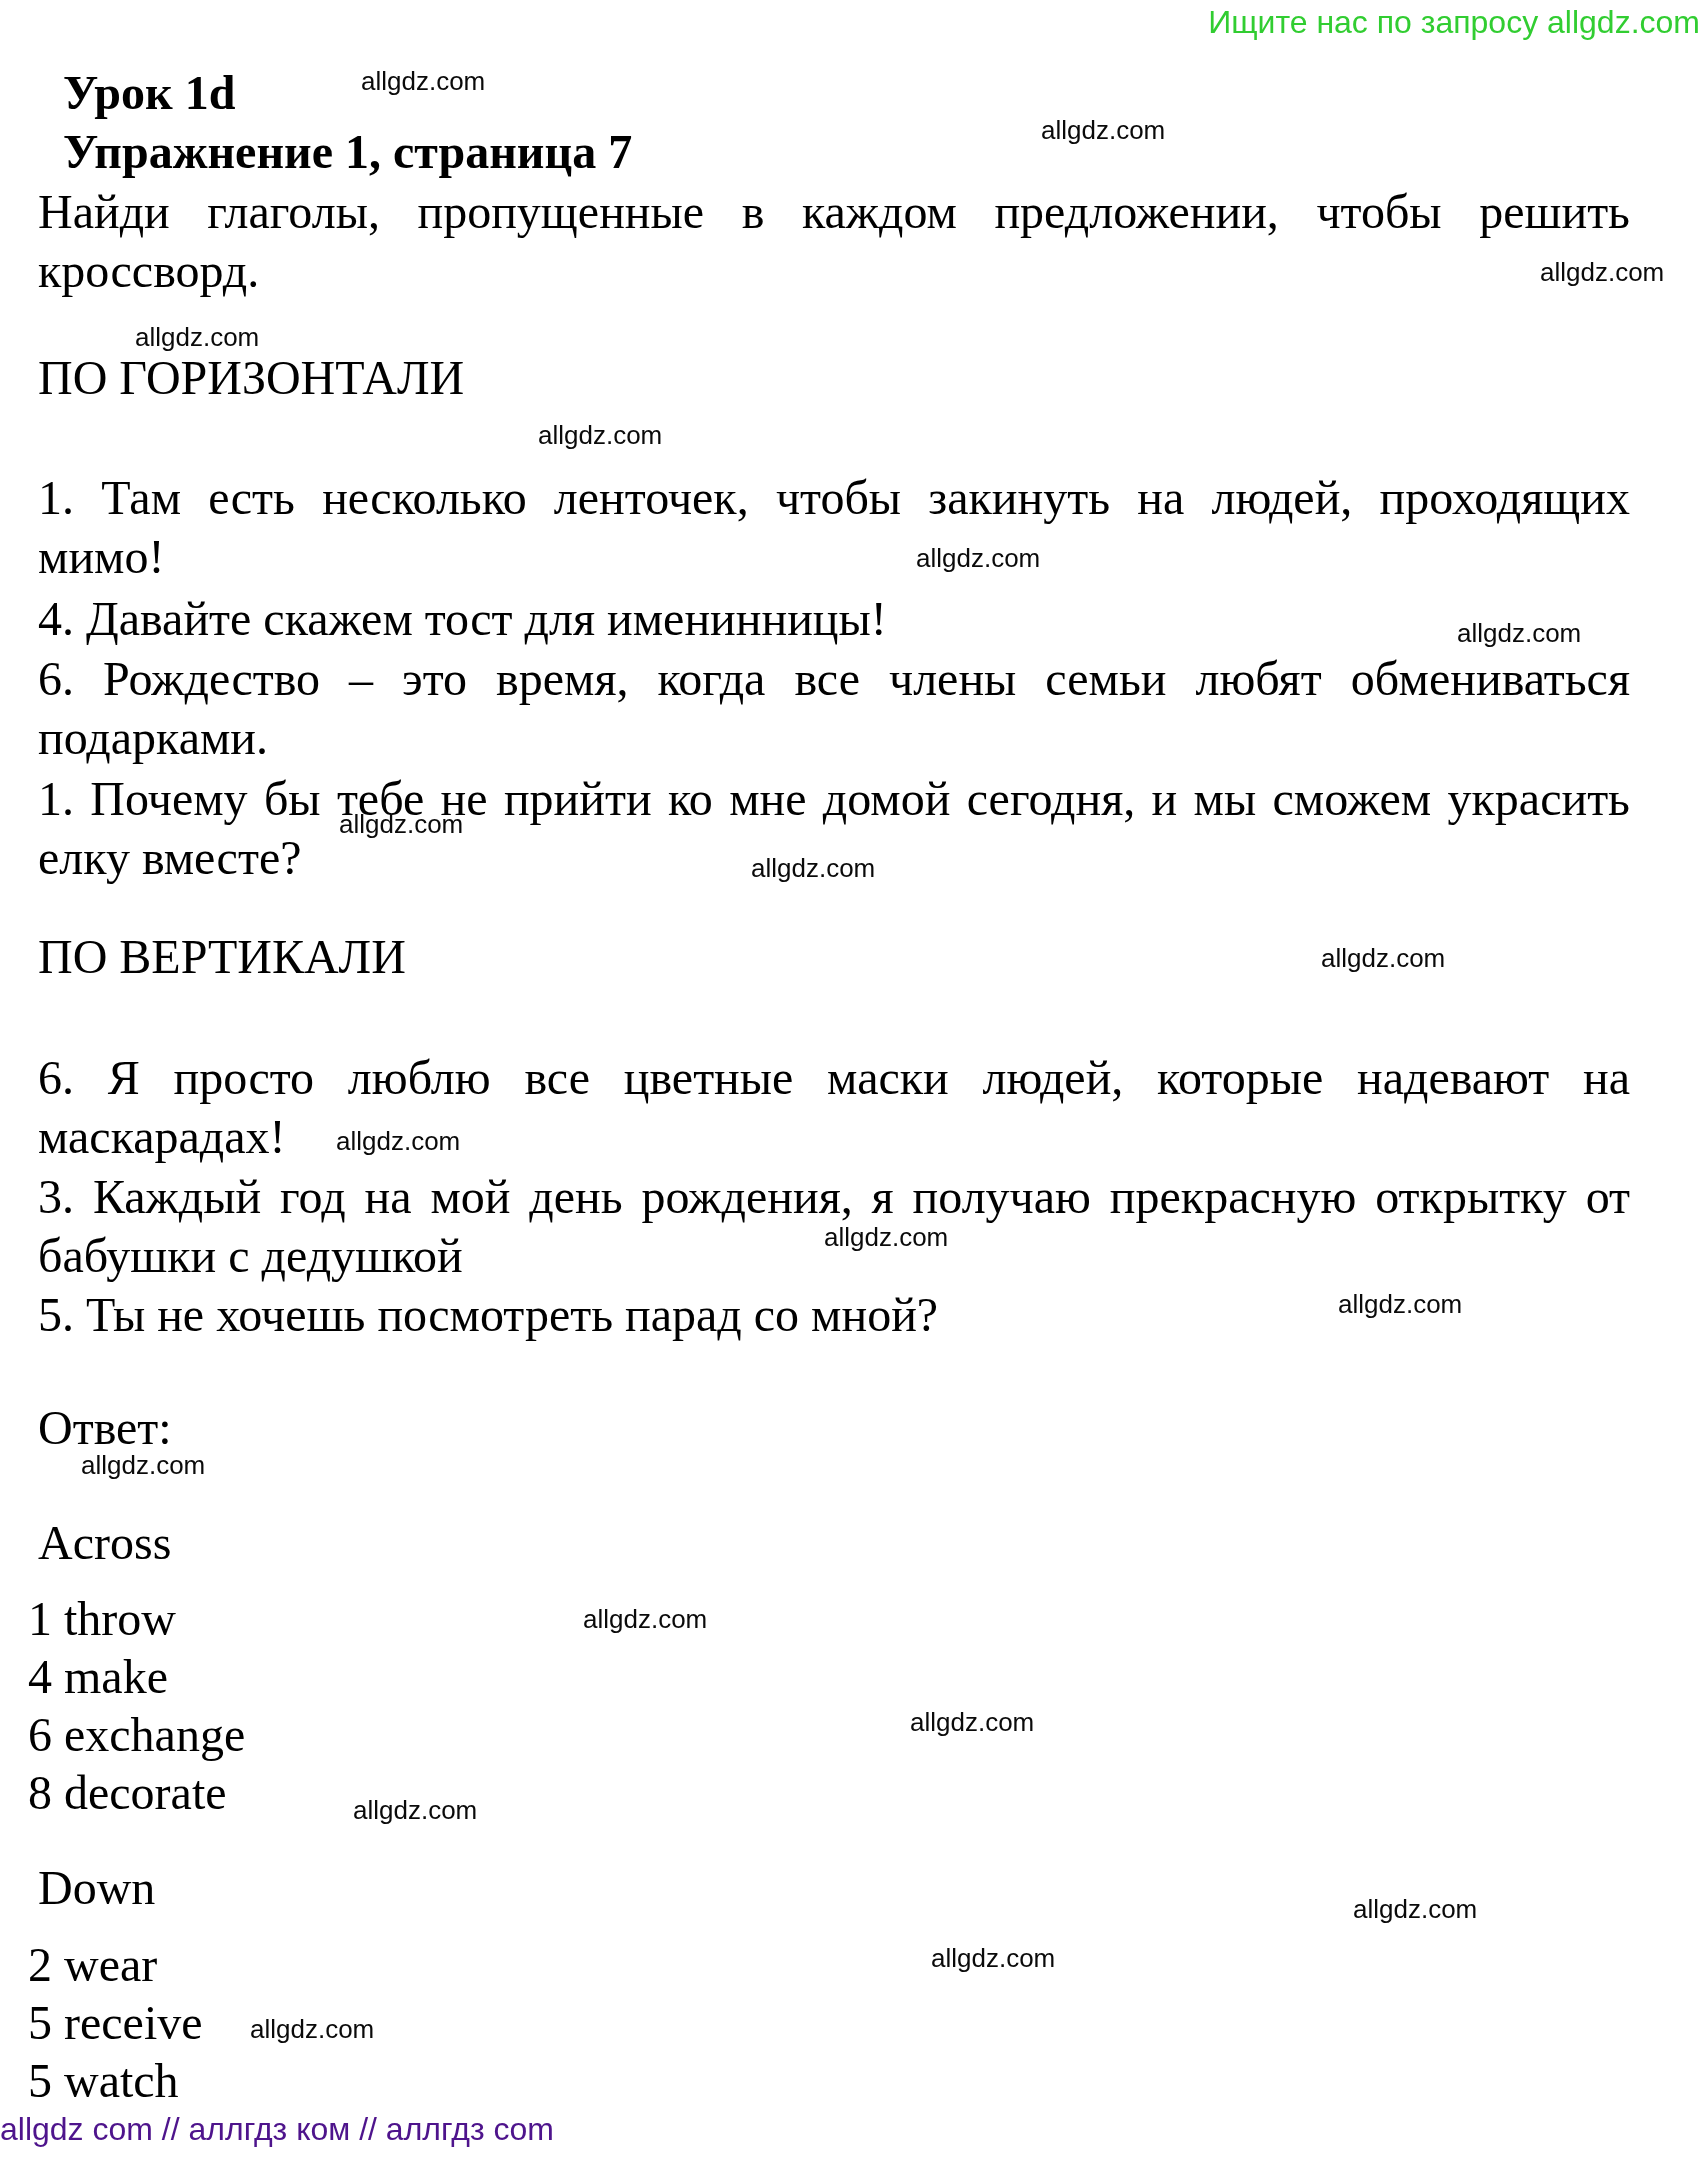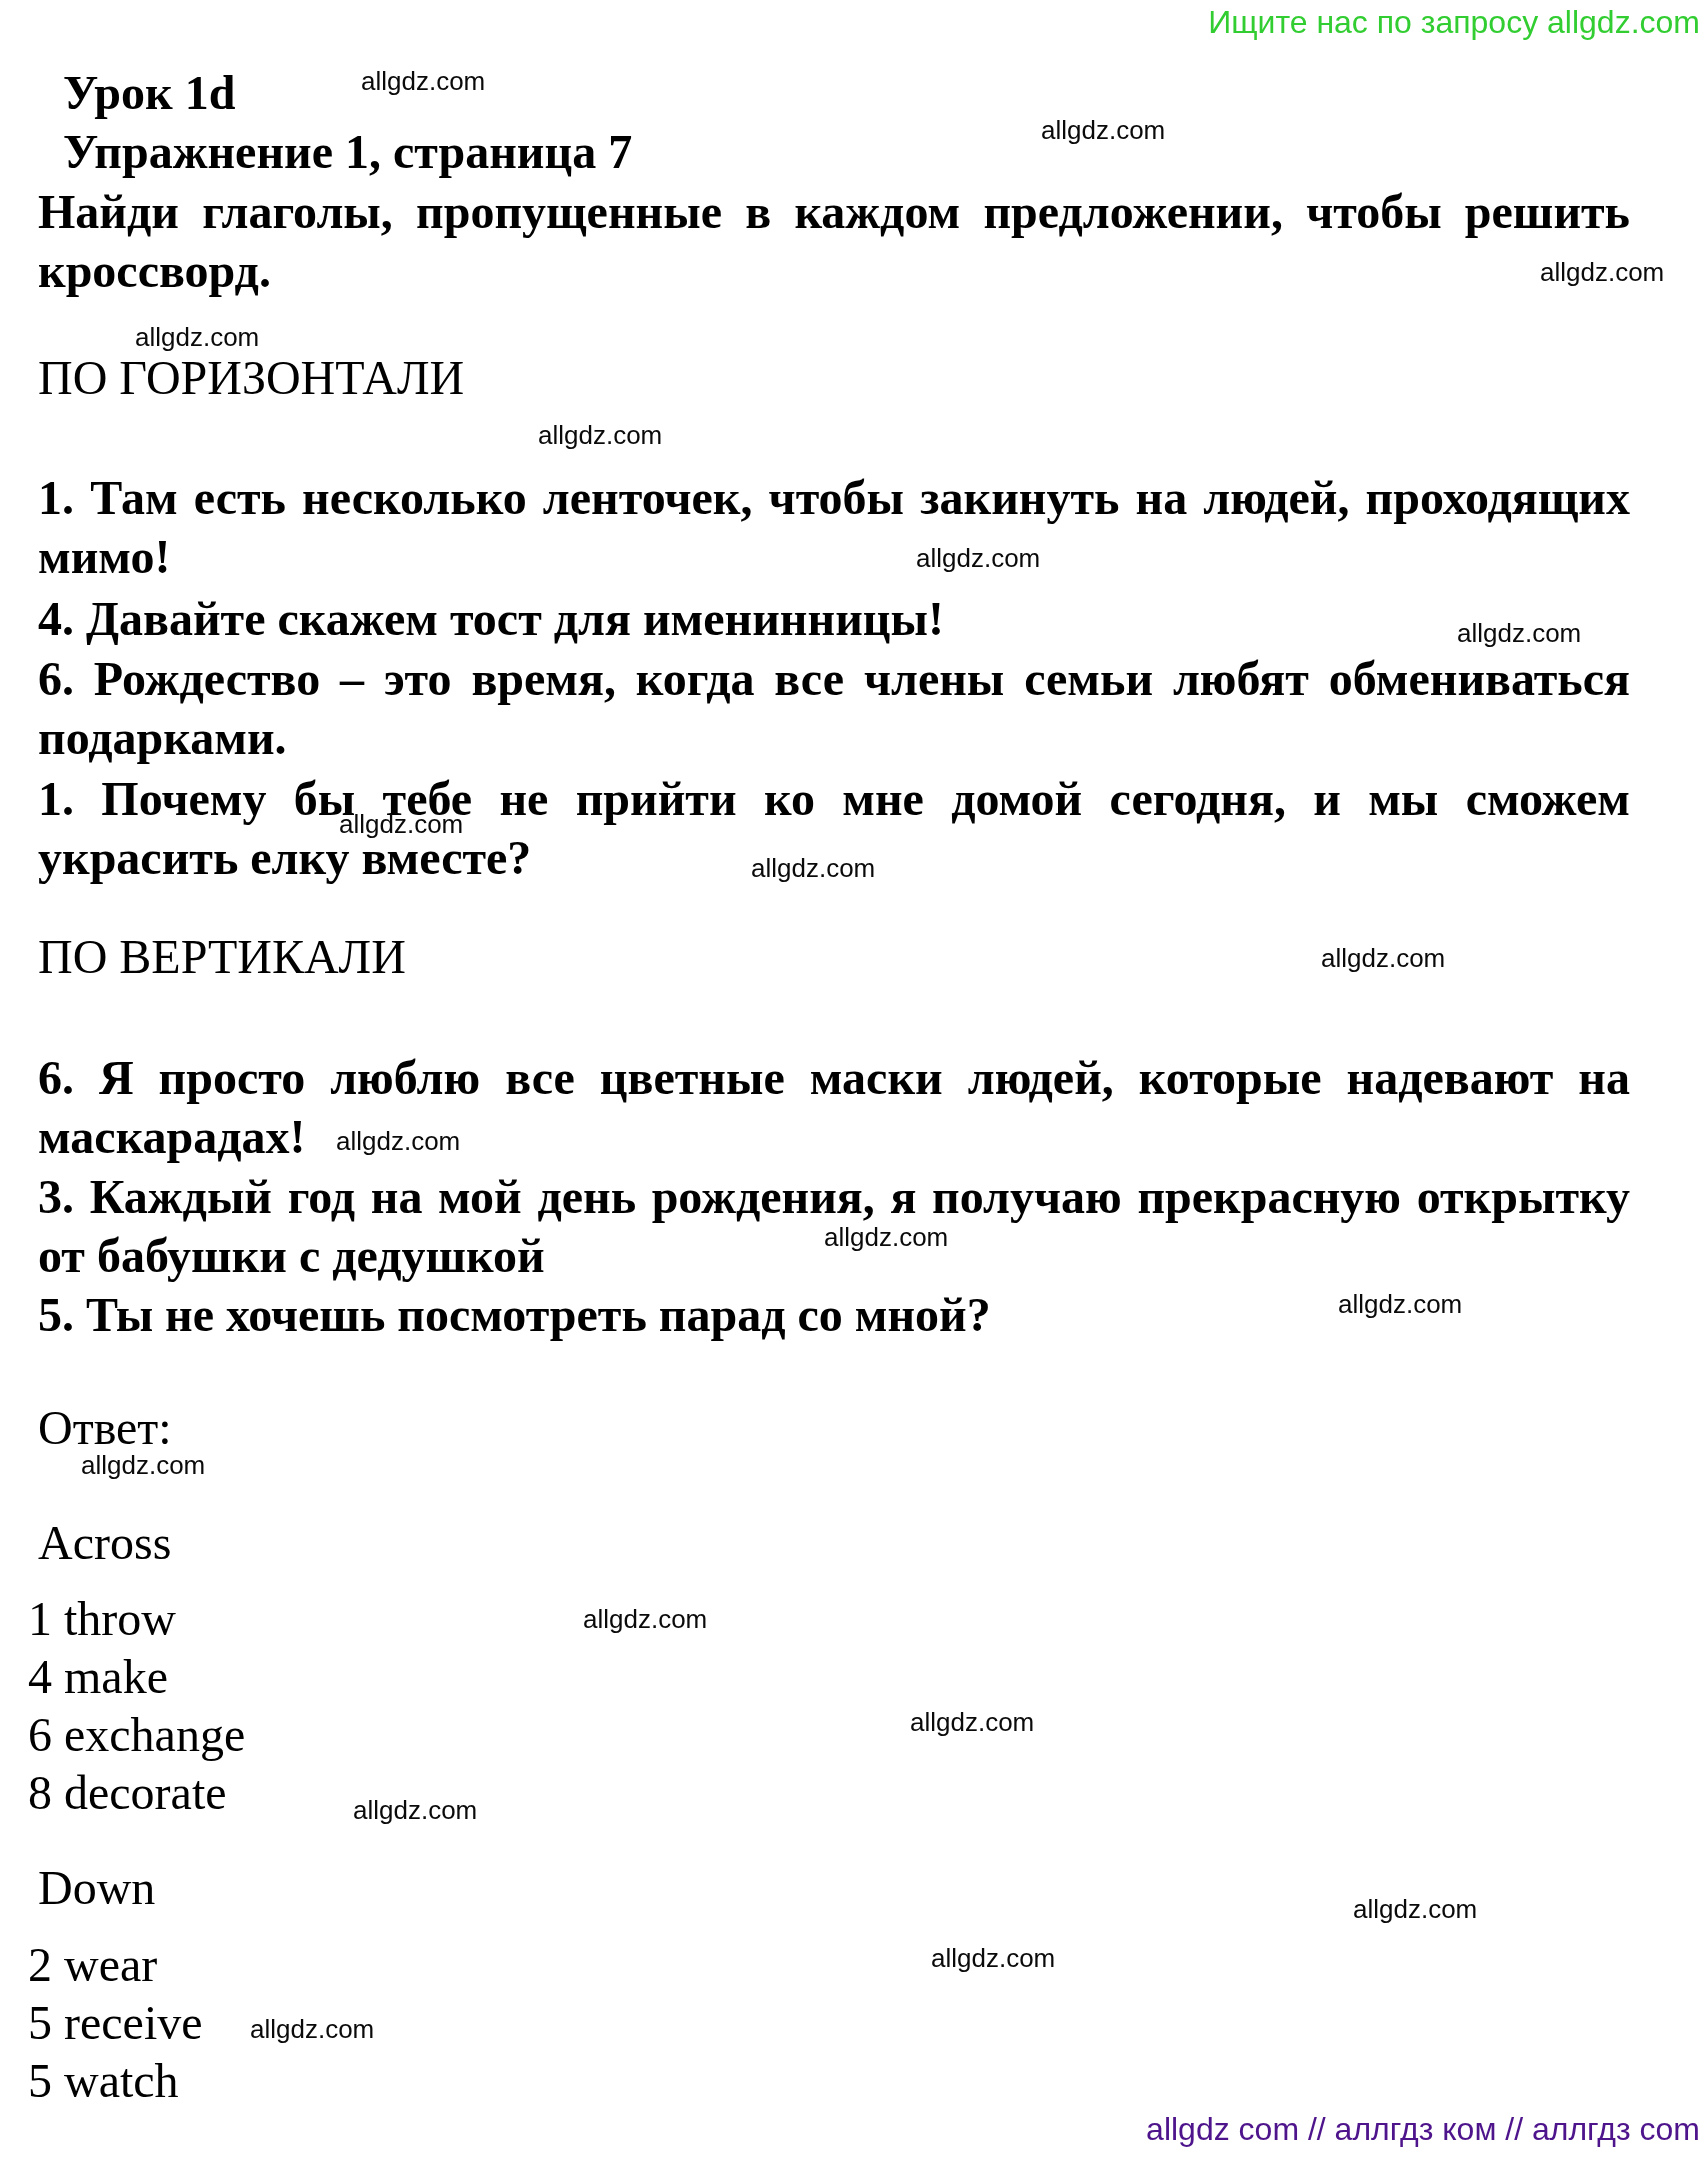--- a/index.html
+++ b/index.html
@@ -30,21 +30,20 @@
     white-space: nowrap;
   }
   .bold { font-weight: bold; margin-left: 25px; }
   .para {
     position: absolute;
     left: 38px;
     width: 1592px;
     font-size: 48px;
     line-height: 59px;
     text-align: justify;
-    font-weight: bold;
   }
   .anslist {
     position: absolute;
     left: 28px;
     width: 1592px;
     font-size: 48px;
     line-height: 58px;
     margin-top: 21px;
   }
   .anslist div { white-space: nowrap; }
@@ -52,21 +51,21 @@
     position: absolute;
     font-family: "Liberation Sans", "DejaVu Sans", sans-serif;
     font-size: 26px;
     line-height: 29px;
     color: #0a0a0a;
     white-space: nowrap;
   }
   .footer {
     position: absolute;
     top: 2110px; left: 0; width: 100%;
-    text-align: right;
+    text-align: left;
     font-family: "Liberation Sans", "DejaVu Sans", sans-serif;
     font-size: 32px;
     line-height: 38px;
     color: #4e148c;
   }
 </style>
 </head>
 <body>
 
 <div class="page">

